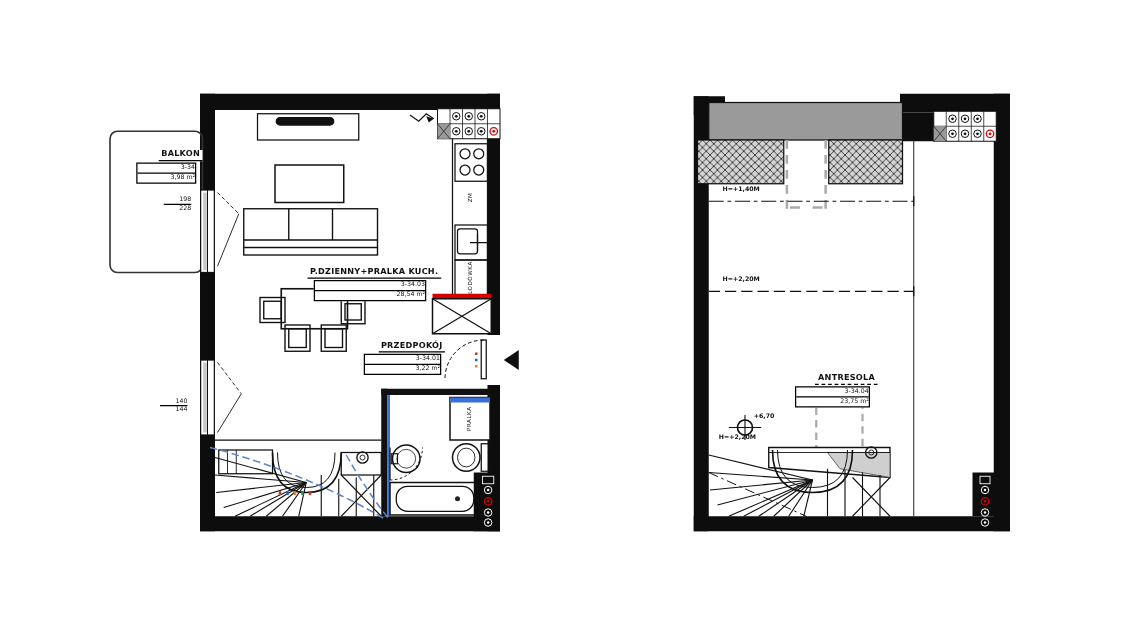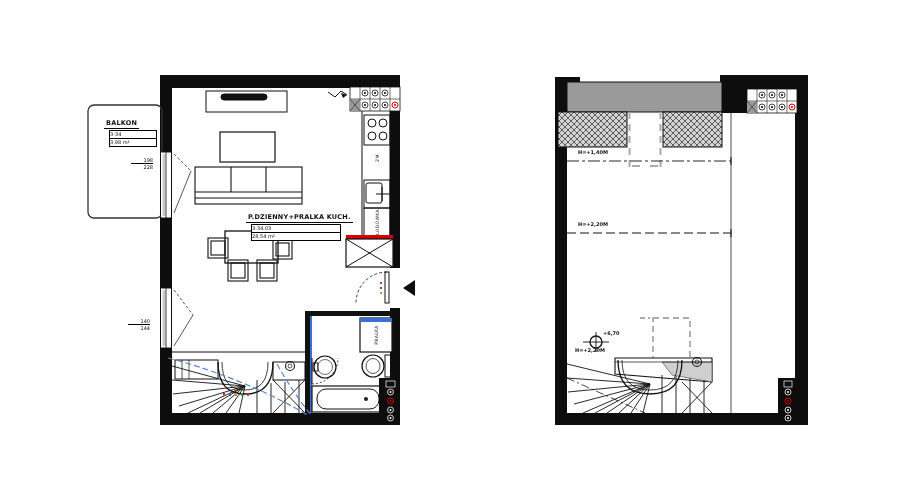--- a/index.html
+++ b/index.html
@@ -1,20 +1,20 @@
 <!DOCTYPE html>
 <html><head>
 <meta charset="utf-8">
 <style>
   html,body{margin:0;padding:0;background:#fff;}
   .canvas{position:relative;width:900px;height:504px;background:#fff;overflow:hidden;
           font-family:"DejaVu Sans", sans-serif;color:#111;}
   svg{position:absolute;}
   
-  .room-label{position:absolute;text-align:left;}
+  .room-label{position:absolute;text-align:right;}
   .rl-name{font-weight:bold;font-size:6.5px;letter-spacing:.2px;line-height:7px;
            border-bottom:1px solid #000;display:inline-block;padding:0 2px 1px 2px;background:#fff;white-space:nowrap;}
   .rl-name.dashed{border-bottom:1px dashed #000;}
   .rl-box{margin:1px auto 0 auto;border:1px solid #000;background:#fff;}
   .rl-row{font-size:5px;line-height:7px;white-space:nowrap;}
   .rl-row.top{border-bottom:1px solid #000;}
   
   .dim{position:absolute;font-size:5px;line-height:6px;text-align:right;width:22px;}
   .dim .top{border-bottom:1px solid #000;}
   
@@ -355,22 +355,36 @@
   </div>
 
   <div class="room-label" style="left:246px;top:204px;width:100px;">
     <div class="rl-name">P.DZIENNY+PRALKA KUCH.</div>
     <div class="rl-box" style="width:88px;">
       <div class="rl-row top">3-34.03</div>
       <div class="rl-row">28,54 m²</div>
     </div>
   </div>
 
-
-
+  <div class="room-label" style="left:288px;top:263px;width:68px;">
+    <div class="rl-name">PRZEDPOKÓJ</div>
+    <div class="rl-box" style="width:60px;">
+      <div class="rl-row top">3-34.01</div>
+      <div class="rl-row">3,22 m²</div>
+    </div>
+  </div>
+
+
+  <div class="room-label" style="left:630px;top:289px;width:72px;">
+    <div class="rl-name dashed">ANTRESOLA</div>
+    <div class="rl-box" style="width:58px;">
+      <div class="rl-row top">3-34.04</div>
+      <div class="rl-row">23,75 m²</div>
+    </div>
+  </div>
 
   <div class="dim" style="left:131px;top:157px;">
     <div class="top">198</div>
     <div>228</div>
   </div>
   <div class="dim" style="left:128px;top:318px;">
     <div class="top">140</div>
     <div>144</div>
   </div>
 

